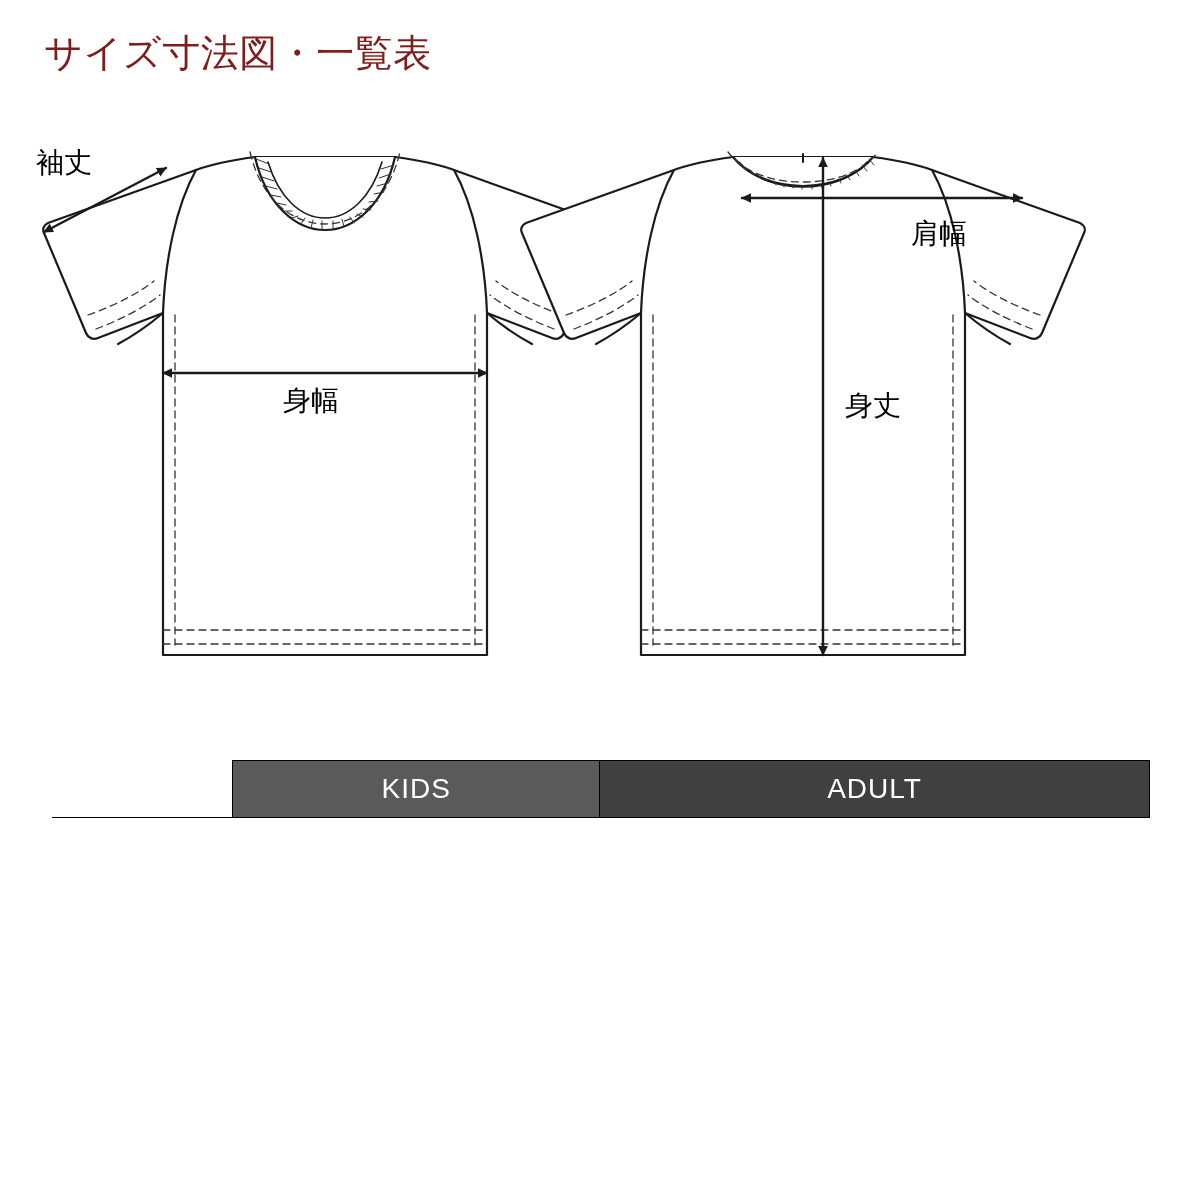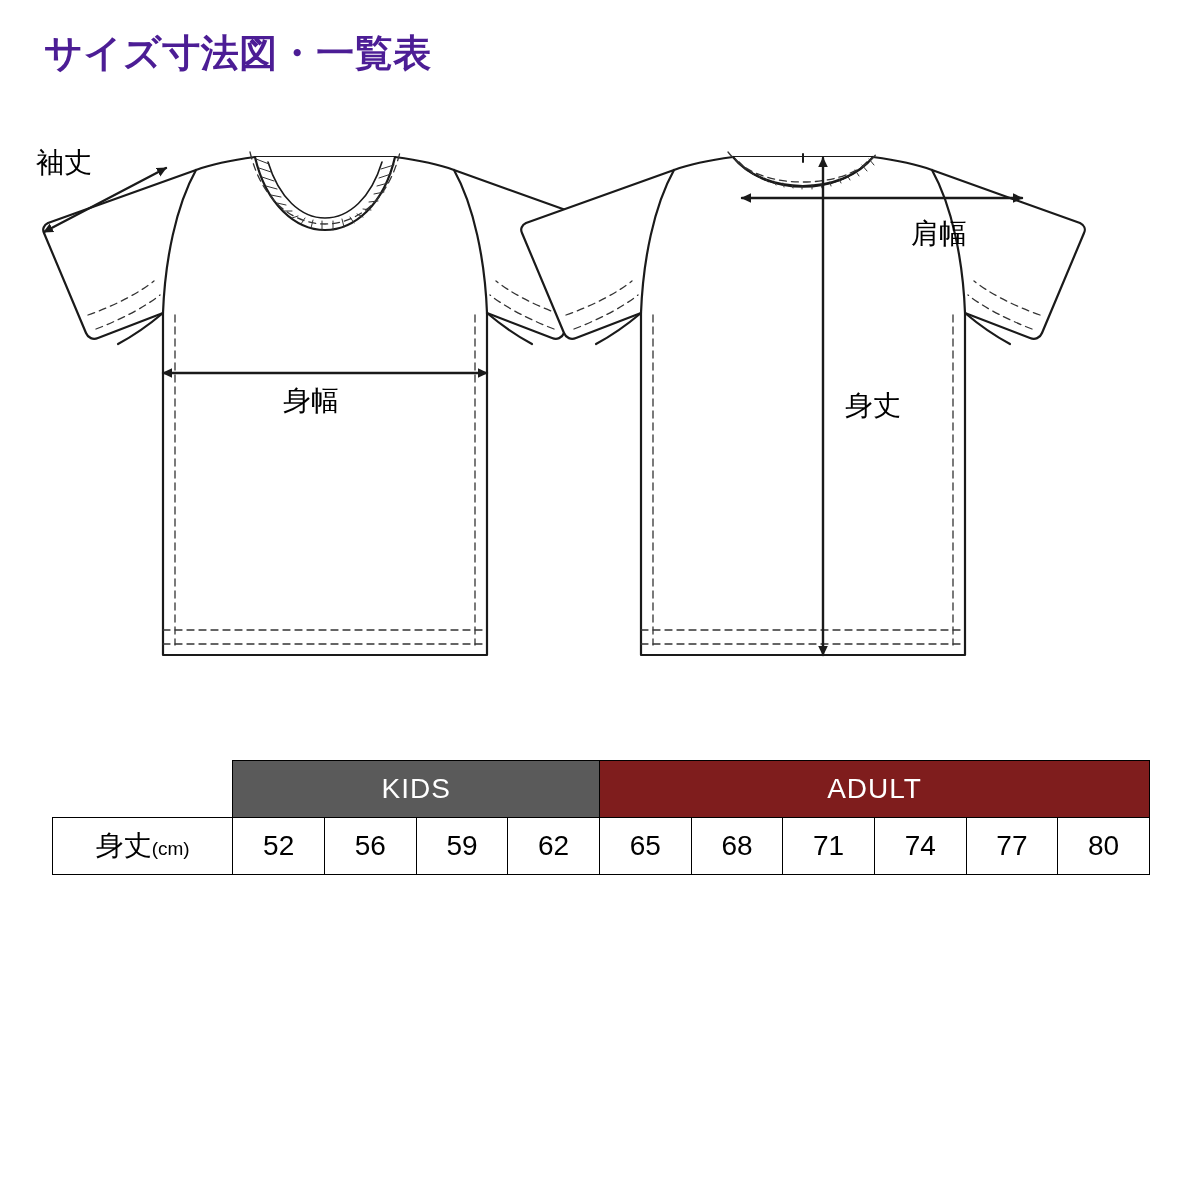--- a/index.html
+++ b/index.html
@@ -18,23 +18,23 @@
   #page {
     position: relative;
     width: 1200px;
     height: 1200px;
   }
   #page-title {
     position: absolute;
     left: 44px;
     top: 28px;
     font-size: 38px;
-    font-weight: bold;
+    font-weight: normal;
     letter-spacing: 0.5px;
-    color: #4c1d95;
+    color: #7f1d1d;
     white-space: nowrap;
     text-align: center;
   }
   #diagram-area {
     position: absolute;
     left: 0;
     top: 110px;
     width: 1200px;
     height: 620px;
   }
@@ -64,21 +64,21 @@
     color: #000;
   }
   .grp-kids {
     background: #5a5a5a;
     color: #ffffff !important;
     font-weight: bold;
     font-size: 32px;
     letter-spacing: 1px;
   }
   .grp-adult {
-    background: #7f1d1d;
+    background: #404040;
     color: #ffffff !important;
     font-weight: bold;
     font-size: 32px;
     letter-spacing: 1px;
   }
   .corner-cell {
     border-left: 1px solid #ffffff !important;
     border-top: 1px solid #ffffff !important;
   }
   .rowlabel {
@@ -292,33 +292,20 @@
         <col class="col-val">
           <col class="col-val">
       </colgroup>
       <tbody>
         <tr>
           <td class="corner-cell"></td>
           <td class="grp-kids" colspan="4">KIDS</td>
           <td class="grp-adult" colspan="6">ADULT</td>
         </tr>
 
-        <tr>
-          <td class="rowlabel"><span>身丈</span><span class="unit">(cm)</span></td>
-          <td class="dashed-right">52</td>
-          <td class="dashed-right">56</td>
-          <td class="dashed-right">59</td>
-          <td>62</td>
-          <td class="dashed-right">65</td>
-          <td class="dashed-right">68</td>
-          <td class="dashed-right">71</td>
-          <td class="dashed-right">74</td>
-          <td class="dashed-right">77</td>
-          <td>80</td>
-        </tr>
 
 
 
 
       </tbody>
     </table>
   </div>
 
 </div>
 

